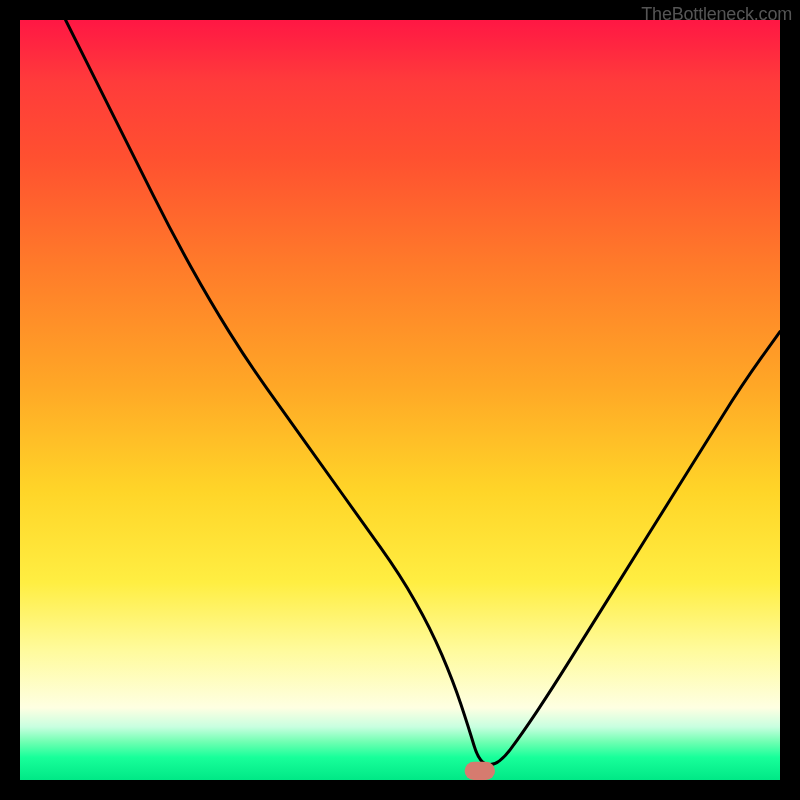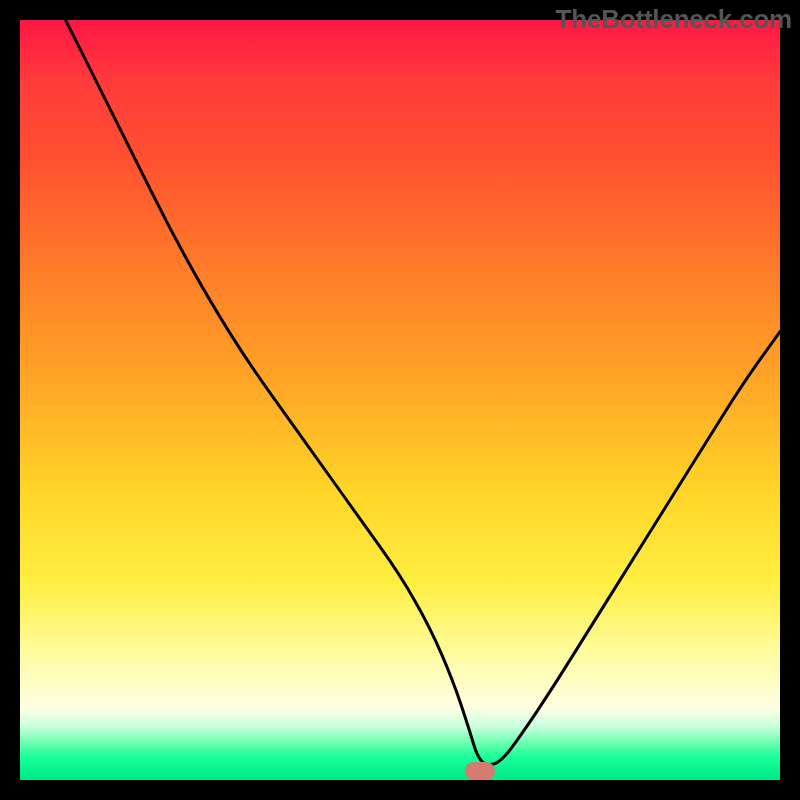--- a/index.html
+++ b/index.html
@@ -8,22 +8,22 @@
     height: 800px;
     background: #000;
     font-family: Arial, Helvetica, sans-serif;
     position: relative;
     overflow: hidden;
   }
   .watermark {
     position: absolute;
     top: 4px;
     right: 8px;
-    font-size: 26px;
-    font-weight: 700;
+    font-size: 18px;
+    font-weight: 400;
     color: #555;
     z-index: 10;
     letter-spacing: -0.2px;
   }
   .frame {
     position: absolute;
     left: 20px;
     top: 20px;
     width: 760px;
     height: 760px;

